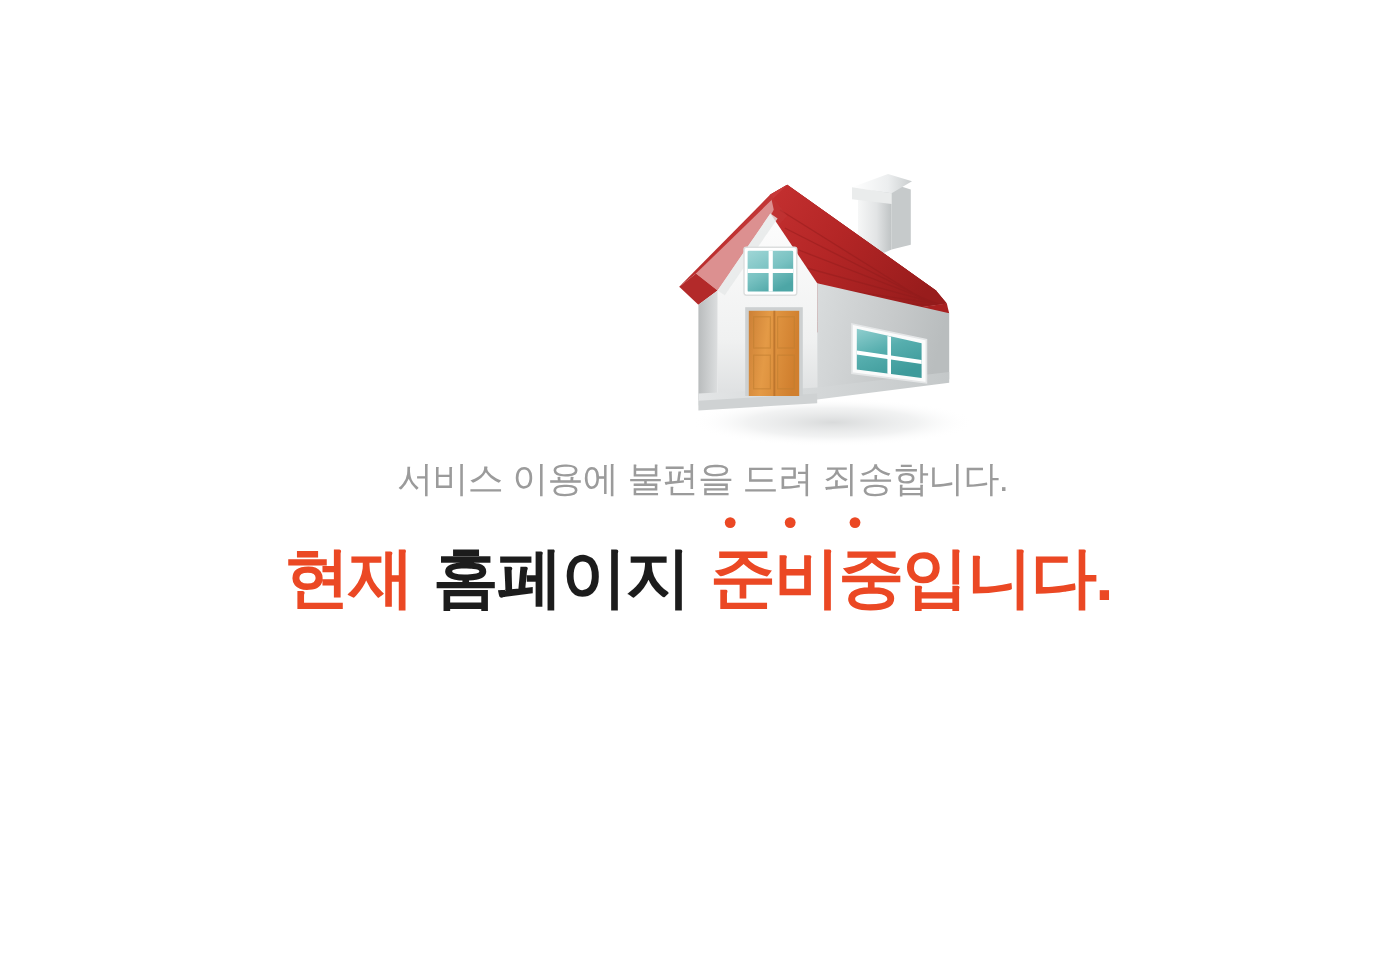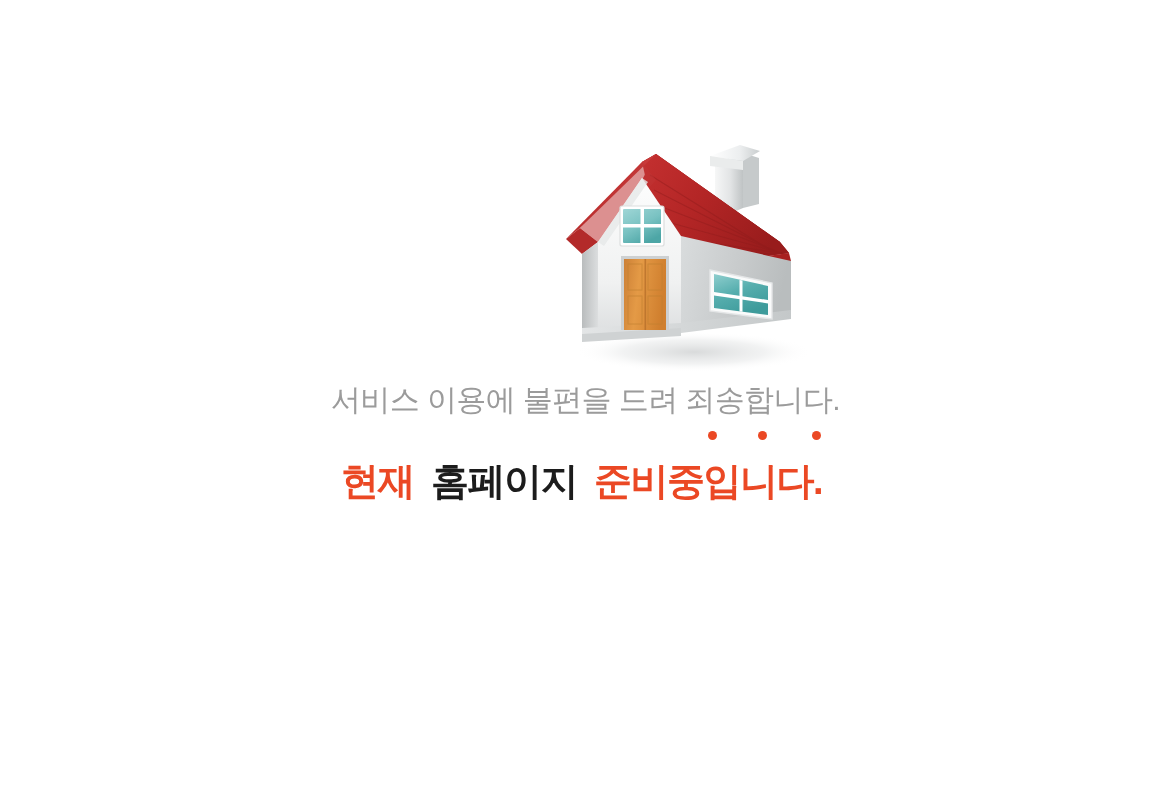--- a/index.html
+++ b/index.html
@@ -53,21 +53,21 @@
     white-space: nowrap;
     margin: 0;
     padding-left: 8px;
   }
 
   .headline {
     position: relative;
     display: inline-block;
     margin-top: 26px;
     white-space: nowrap;
-    font-size: 38px;
+    font-size: 55px;
     line-height: 66px;
     font-weight: 700;
     letter-spacing: -1.5px;
   }
   .hl-red   { color: #eb4824; }
   .hl-black { color: #1c1c1c; }
   .hl-sp    { display: inline-block; width: 17px; }
 
   
   .dots {

